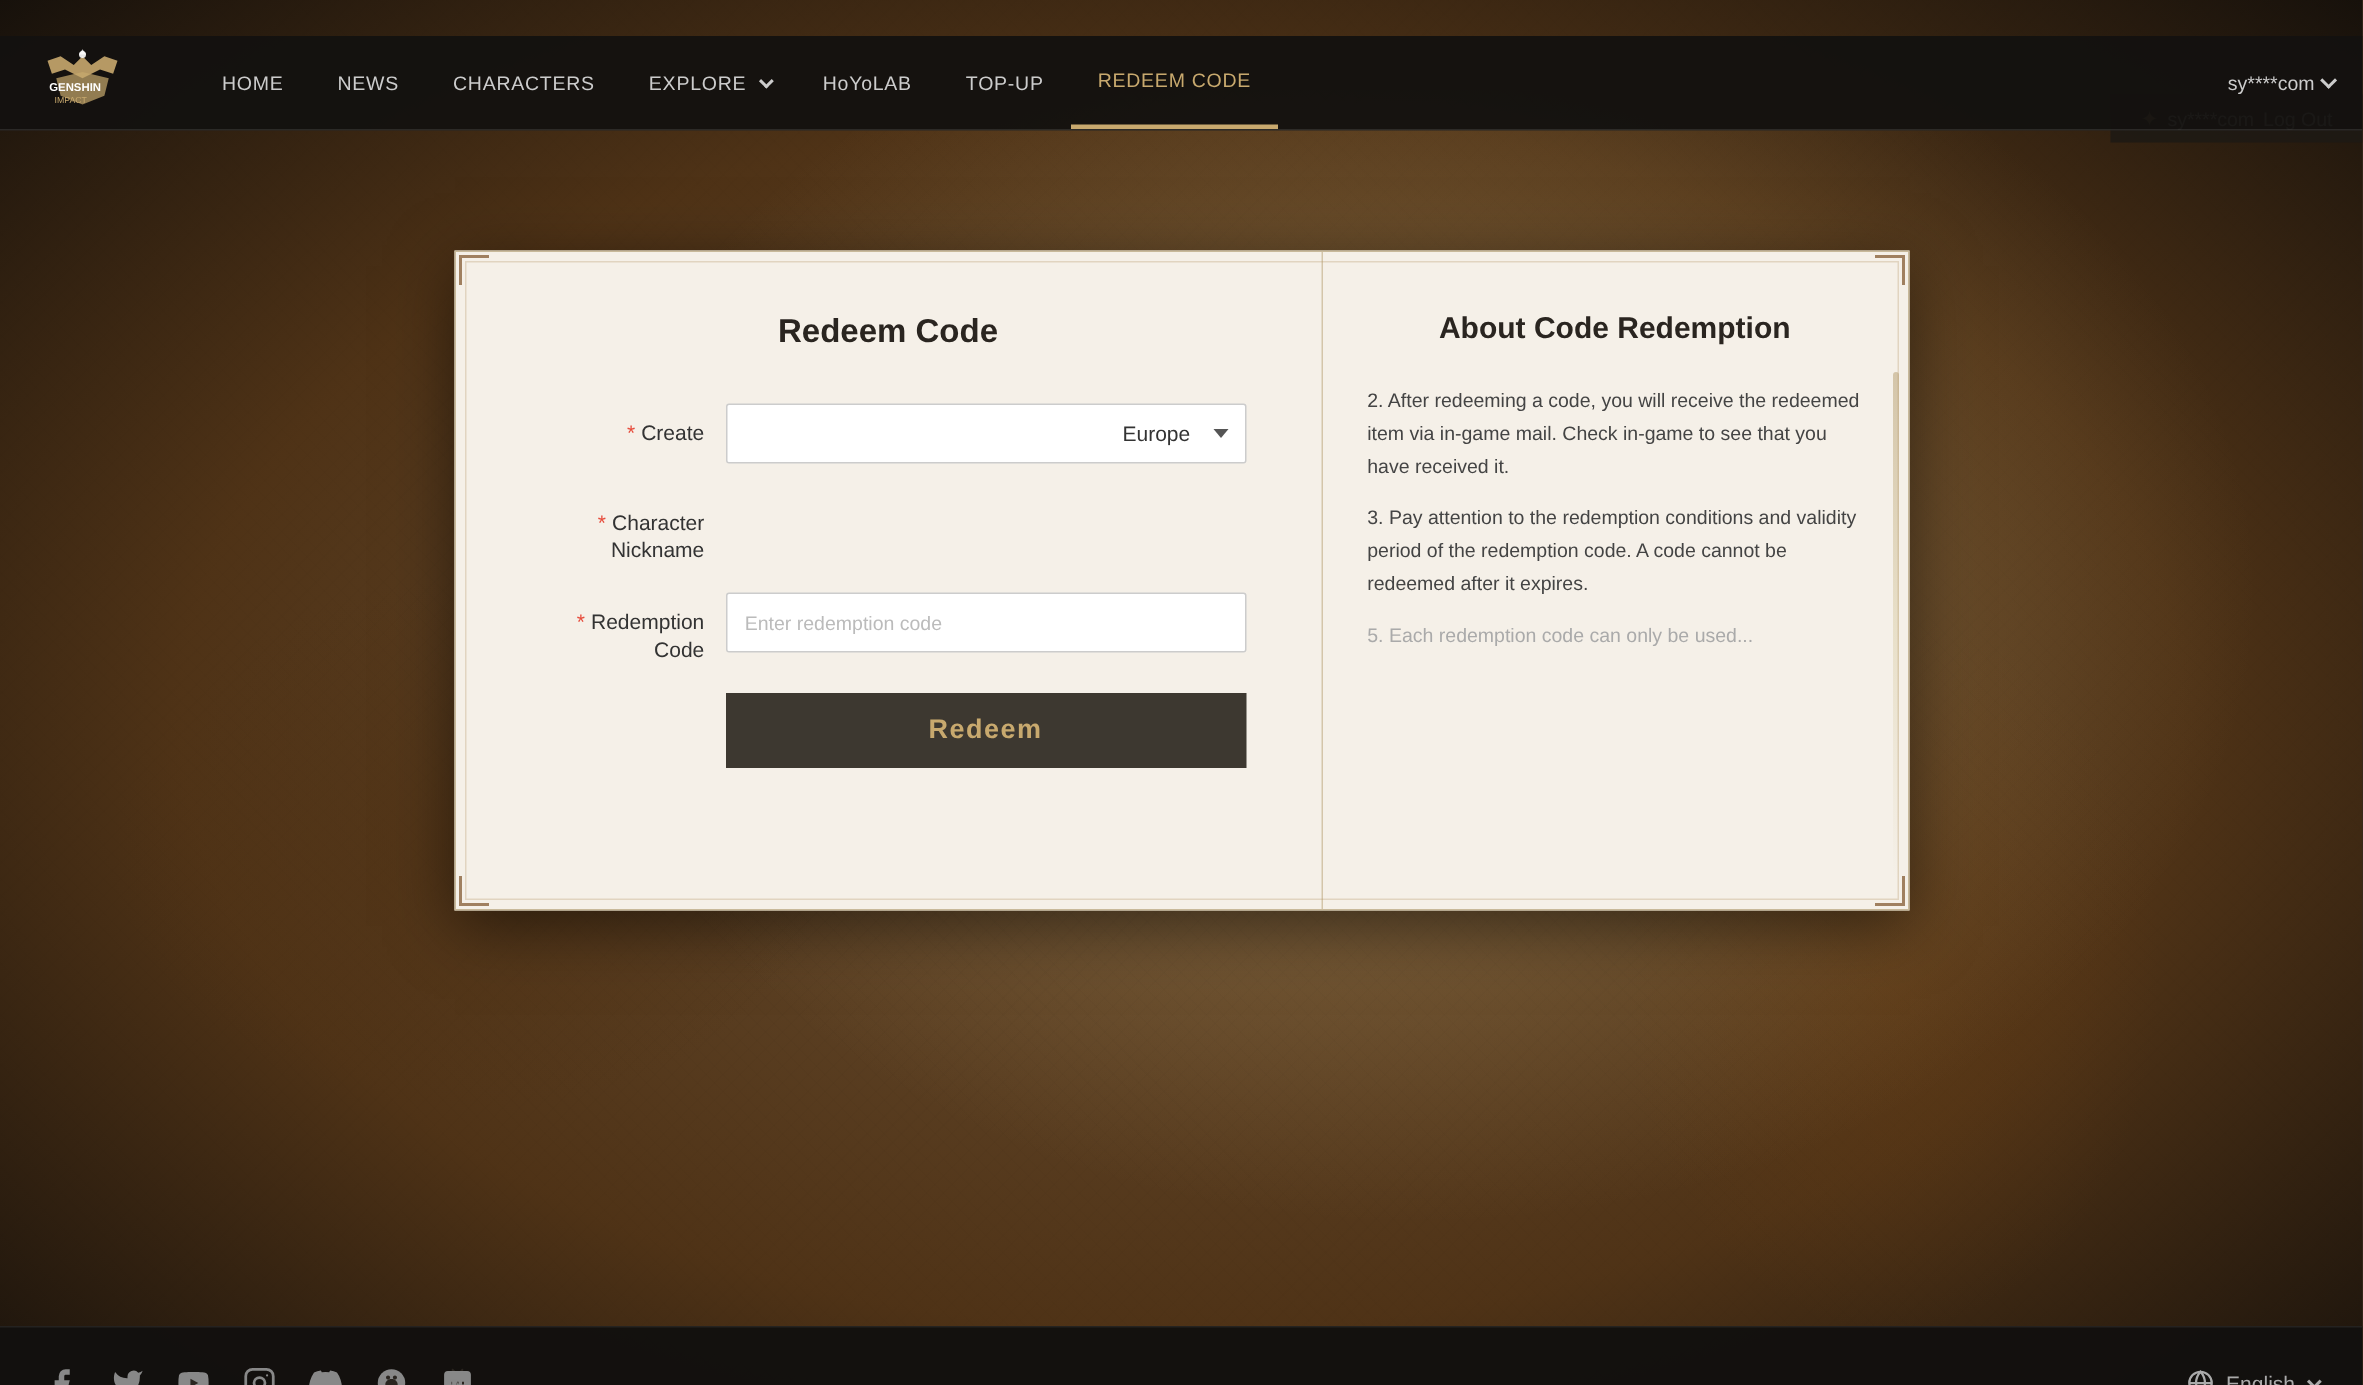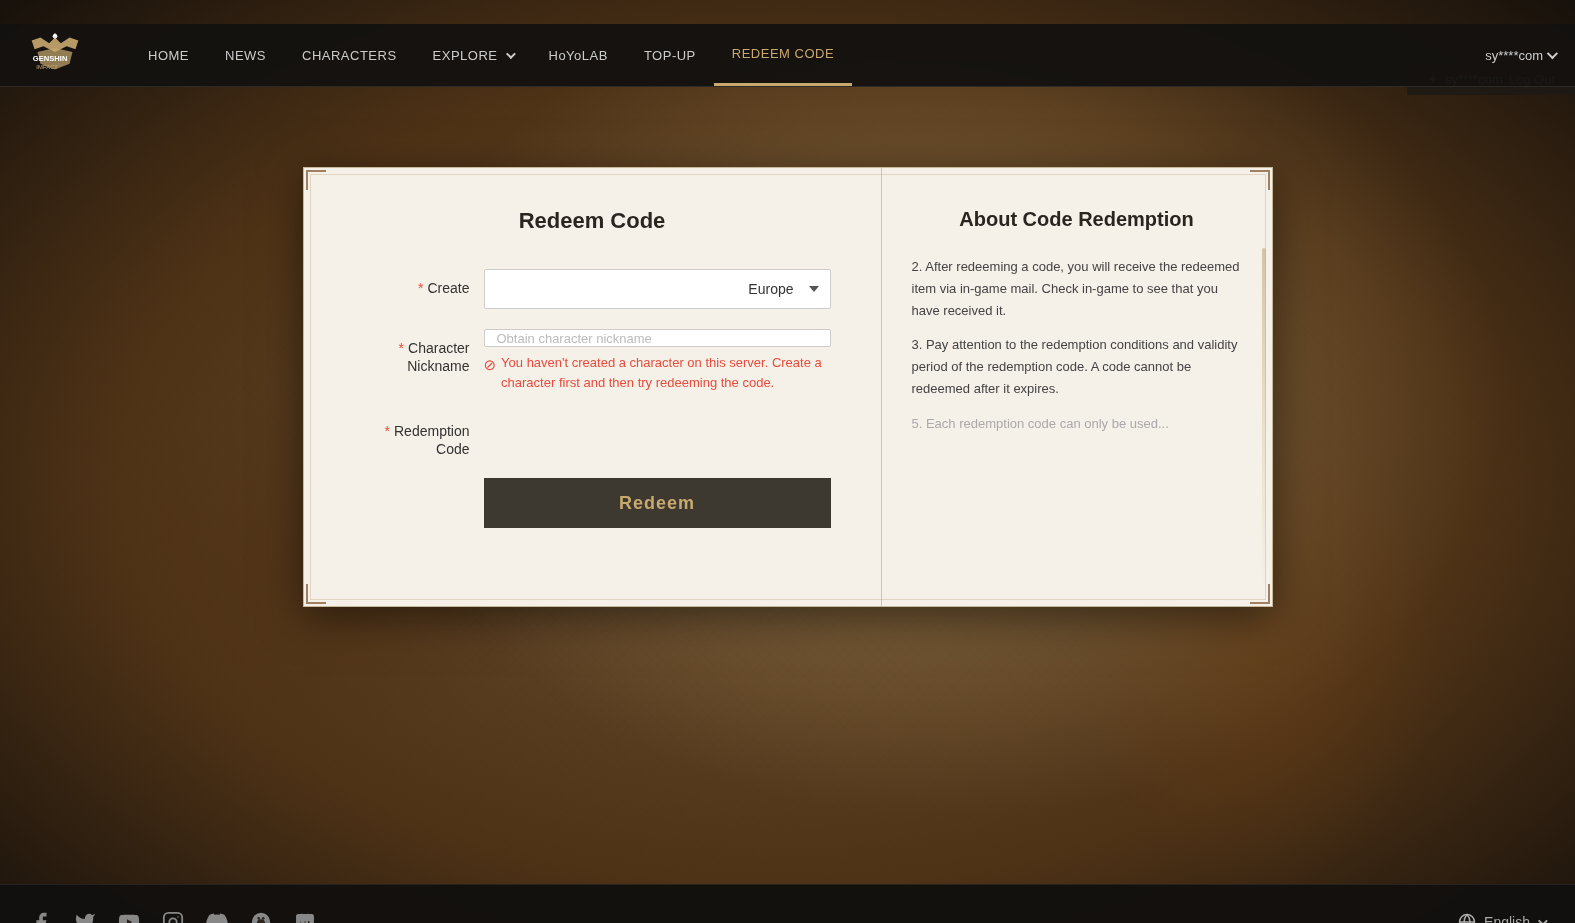--- a/index.html
+++ b/index.html
@@ -446,33 +446,27 @@
             <option>TW/HK/MO</option>
           </select>
           <div class="select-arrow"></div>
         </div>
       </div>
 
       <div class="form-group">
         <label class="form-label" style="padding-top:10px;">
           <span class="required-star">*</span>Character<br>Nickname
         </label>
-        <div class="nickname-field-group">
-          <input type="text" class="form-control" placeholder="Obtain character nickname" style="">
-          <div class="error-msg">
-            <span class="error-icon">⊘</span>
-            <span>You haven't created a character on this server. Create a character first and then try redeeming the code.</span>
-          </div>
-        </div>
       </div>
 
       <div class="form-group">
         <label class="form-label" style="padding-top:10px;">
           <span class="required-star">*</span>Redemption<br>Code
         </label>
+        <input type="text" class="form-control" placeholder="Enter redemption code" style="">
       </div>
 
       <button class="redeem-btn">Redeem</button>
     </div>
 
     <div class="right-panel">
       <h3 class="right-title">About Code Redemption</h3>
       <div class="about-text">
         <p>2. After redeeming a code, you will receive the redeemed item via in-game mail. Check in-game to see that you have received it.</p>
         <p>3. Pay attention to the redemption conditions and validity period of the redemption code. A code cannot be redeemed after it expires.</p>

